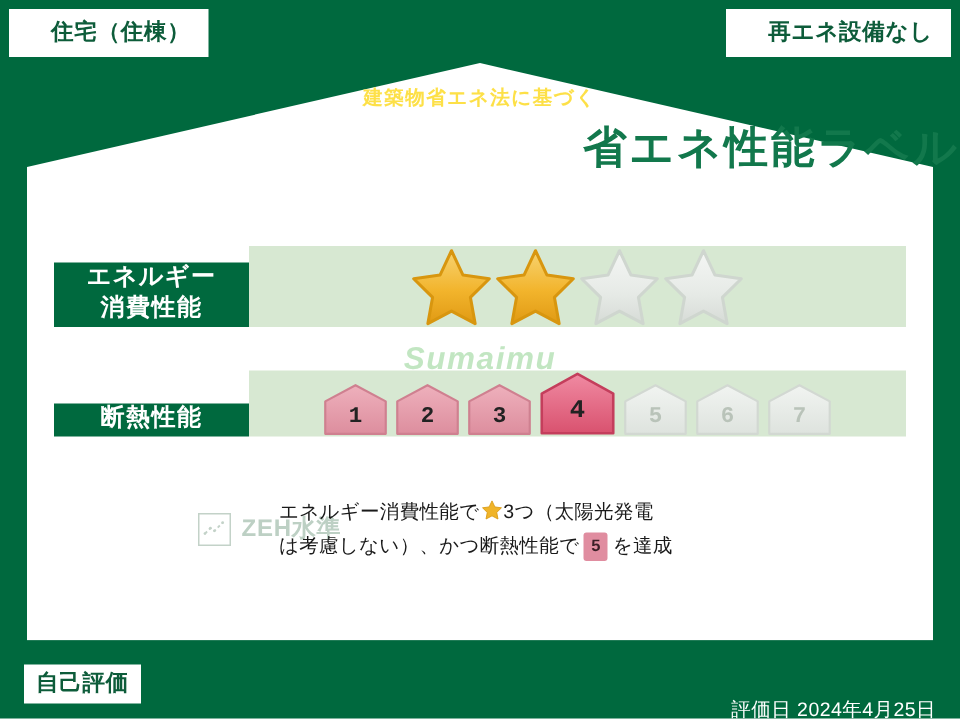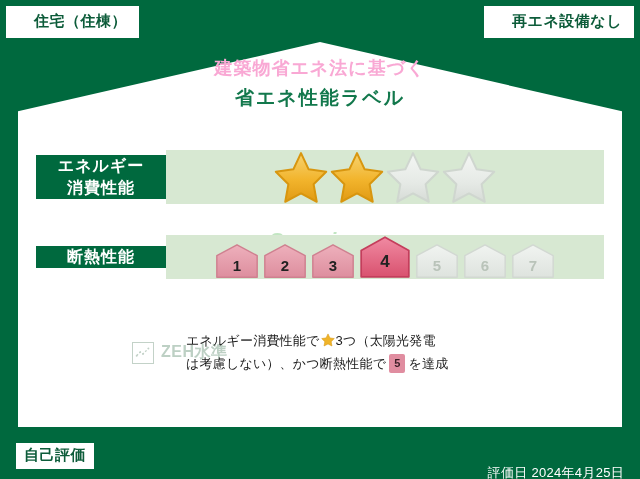--- a/index.html
+++ b/index.html
@@ -35,44 +35,46 @@
     z-index:2;
   }
 
   
   .title-wrap{
     position:absolute;left:0;right:0;top:56px;
     text-align:center;z-index:5;
     pointer-events:none;
   }
   .title-sub{
-    color:#f9a8d4;
-    font-size:18px;
+    color:#fde047;
+    font-size:13px;
     font-weight:bold;
     letter-spacing:1px;
     margin-bottom:5px;
   }
   .title-main{
     color:#12784c;
-    font-size:19px;
+    font-size:29px;
     font-weight:bold;
     letter-spacing:2px;
+    text-align:right;
   }
 
   
   .rows{
     position:absolute;
     left:36px;right:36px;top:136px;
     z-index:5;
   }
   .row{
     display:flex;
-    align-items:center;
+    align-items:flex-end;
     height:82px;
     margin-bottom:5px;
+    font-family:Liberation Mono, monospace;
   }
   .row.insul{height:68px;}
   .row-label{
     width:130px;
     flex:0 0 130px;
     background:#00693e;
     color:#ffffff;
     font-weight:bold;
     font-size:16px;
     line-height:1.35;

